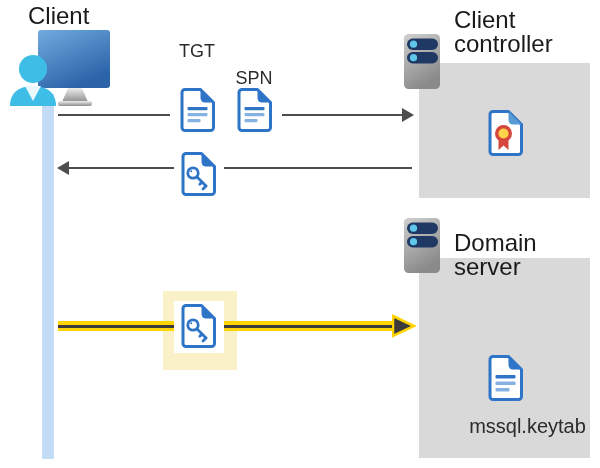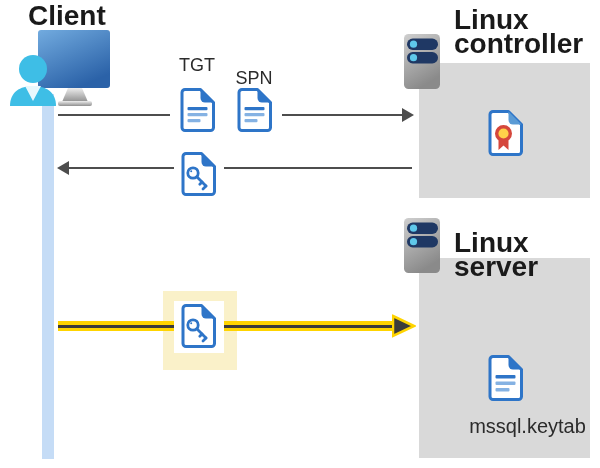--- a/index.html
+++ b/index.html
@@ -8,21 +8,21 @@
     --arrow-dark:#3B3B3B; --line-gray:#4D4D4D; --server-navy:#1F3864;
     --server-cyan:#5FC8EA; --sql-blue:#1565C0; --sql-rim:#A9E9F5; --sql-inner:#2BA6CB;
     --cert-gold:#FFD24A; --cert-red:#D5473C; --person-cyan:#3EBEE6;
     --text-dark:#1A1A1A; --label-gray:#2B2B2B;
   }
   html,body{margin:0;padding:0;background:#fff;}
   #stage{position:relative;width:600px;height:468px;background:#fff;overflow:hidden;
          font-family:"Liberation Sans",sans-serif;}
   .abs{position:absolute;}
   
-  .title{font-weight:bold;font-size:28px;color:var(--text-dark);line-height:24px;}
+  .title{font-weight:normal;font-size:24px;color:var(--text-dark);line-height:24px;}
   .small-label{font-size:18px;color:var(--label-gray);text-align:center;}
   .keytab{font-size:20px;color:var(--label-gray);text-align:center;padding-left:23px;}
   
   .timeline{left:42px;top:94px;width:12px;height:365px;background:var(--timeline-blue);z-index:1;}
   .graybox{background:var(--box-gray);z-index:1;}
   #dc-box{left:419px;top:63px;width:171px;height:135px;}
   #ls-box{left:419px;top:258px;width:171px;height:200px;}
   .hline{height:2px;background:var(--line-gray);z-index:2;}
   .tri-right{width:0;height:0;border-top:7px solid transparent;border-bottom:7px solid transparent;
              border-left:12px solid var(--line-gray);z-index:2;}
@@ -83,21 +83,21 @@
       <path class="person" d="M2,78 C2,64 12,58 25,58 C38,58 48,64 48,78 Z"></path>
       <polygon class="collar" points="17,58 33,58 25,73"></polygon>
     </svg>
   </div>
 
   <div class="abs timeline"></div>
 
   <div class="abs hline" style="left:58px;top:114px;width:346px"></div>
   <div class="abs tri-right" style="left:402px;top:108px"></div>
 
-  <div class="abs small-label" style="left:172px;top:55px;width:50px;z-index:5">TGT</div>
+  <div class="abs small-label" style="left:172px;top:41px;width:50px;z-index:5">TGT</div>
   <div class="abs small-label" style="left:229px;top:68px;width:50px;z-index:5">SPN</div>
 
   <div class="abs whitebox" style="left:170px;top:85px;width:112px;height:49px">
     <div class="abs" style="left:8px;top:2px">
       <svg width="38" height="46" viewBox="0 0 38 46">
         <path class="doc-body" d="M7 2.5 H22.5 L35.5 15.5 V40.5 A3 3 0 0 1 32.5 43.5 H7 A3 3 0 0 1 4 40.5 V5.5 A3 3 0 0 1 7 2.5 Z"></path>
         <path class="doc-fold" d="M22.5 2.5 V11 A4.5 4.5 0 0 0 27 15.5 H35.5 Z"></path>
         <rect class="l1" x="9.5" y="20" width="20" height="3.2" rx="1"></rect>
         <rect class="l2" x="9.5" y="26" width="20" height="3.2" rx="1"></rect>
         <rect class="l3" x="9.5" y="32" width="13" height="3.2" rx="1"></rect>
@@ -126,21 +126,21 @@
           <circle cx="14" cy="22" r="5.2"></circle>
           <line x1="17.8" y1="25.8" x2="27" y2="35"></line>
           <line x1="27" y1="35" x2="24" y2="38"></line>
           <line x1="23" y1="31" x2="20.8" y2="33.2"></line>
         </g>
         <circle class="key-dot" cx="12.2" cy="20.2" r="1"></circle>
       </svg>
     </div>
   </div>
 
-  <div class="abs title" style="left:454px;top:8px;width:136px;z-index:5">Linux controller</div>
+  <div class="abs title" style="left:454px;top:8px;width:136px;z-index:5">Client controller</div>
   <div id="dc-box" class="abs graybox"></div>
   <div class="abs" style="left:403px;top:33px;z-index:4">
     <svg width="38" height="57" viewBox="0 0 38 57">
       <rect x="1" y="1" width="36" height="55" rx="4.5" fill="url(#gSrv)"></rect>
       <rect class="srv-pill" x="4" y="5.5" width="31" height="11.5" rx="5.75"></rect>
       <rect class="srv-pill" x="4" y="19" width="31" height="11.5" rx="5.75"></rect>
       <circle class="srv-dot" cx="10.5" cy="11.2" r="3.6"></circle>
       <circle class="srv-dot" cx="10.5" cy="24.7" r="3.6"></circle>
     </svg>
   </div>
@@ -171,21 +171,21 @@
           <circle cx="14" cy="22" r="5.2"></circle>
           <line x1="17.8" y1="25.8" x2="27" y2="35"></line>
           <line x1="27" y1="35" x2="24" y2="38"></line>
           <line x1="23" y1="31" x2="20.8" y2="33.2"></line>
         </g>
         <circle class="key-dot" cx="12.2" cy="20.2" r="1"></circle>
       </svg>
     </div>
   </div>
 
-  <div class="abs title" style="left:454px;top:231px;width:140px;z-index:5">Linux server</div>
+  <div class="abs title" style="left:454px;top:231px;width:140px;z-index:5">Domain server</div>
   <div id="ls-box" class="abs graybox"></div>
   <div class="abs" style="left:403px;top:217px;z-index:4">
     <svg width="38" height="57" viewBox="0 0 38 57">
       <rect x="1" y="1" width="36" height="55" rx="4.5" fill="url(#gSrv)"></rect>
       <rect class="srv-pill" x="4" y="5.5" width="31" height="11.5" rx="5.75"></rect>
       <rect class="srv-pill" x="4" y="19" width="31" height="11.5" rx="5.75"></rect>
       <circle class="srv-dot" cx="10.5" cy="11.2" r="3.6"></circle>
       <circle class="srv-dot" cx="10.5" cy="24.7" r="3.6"></circle>
     </svg>
   </div>

